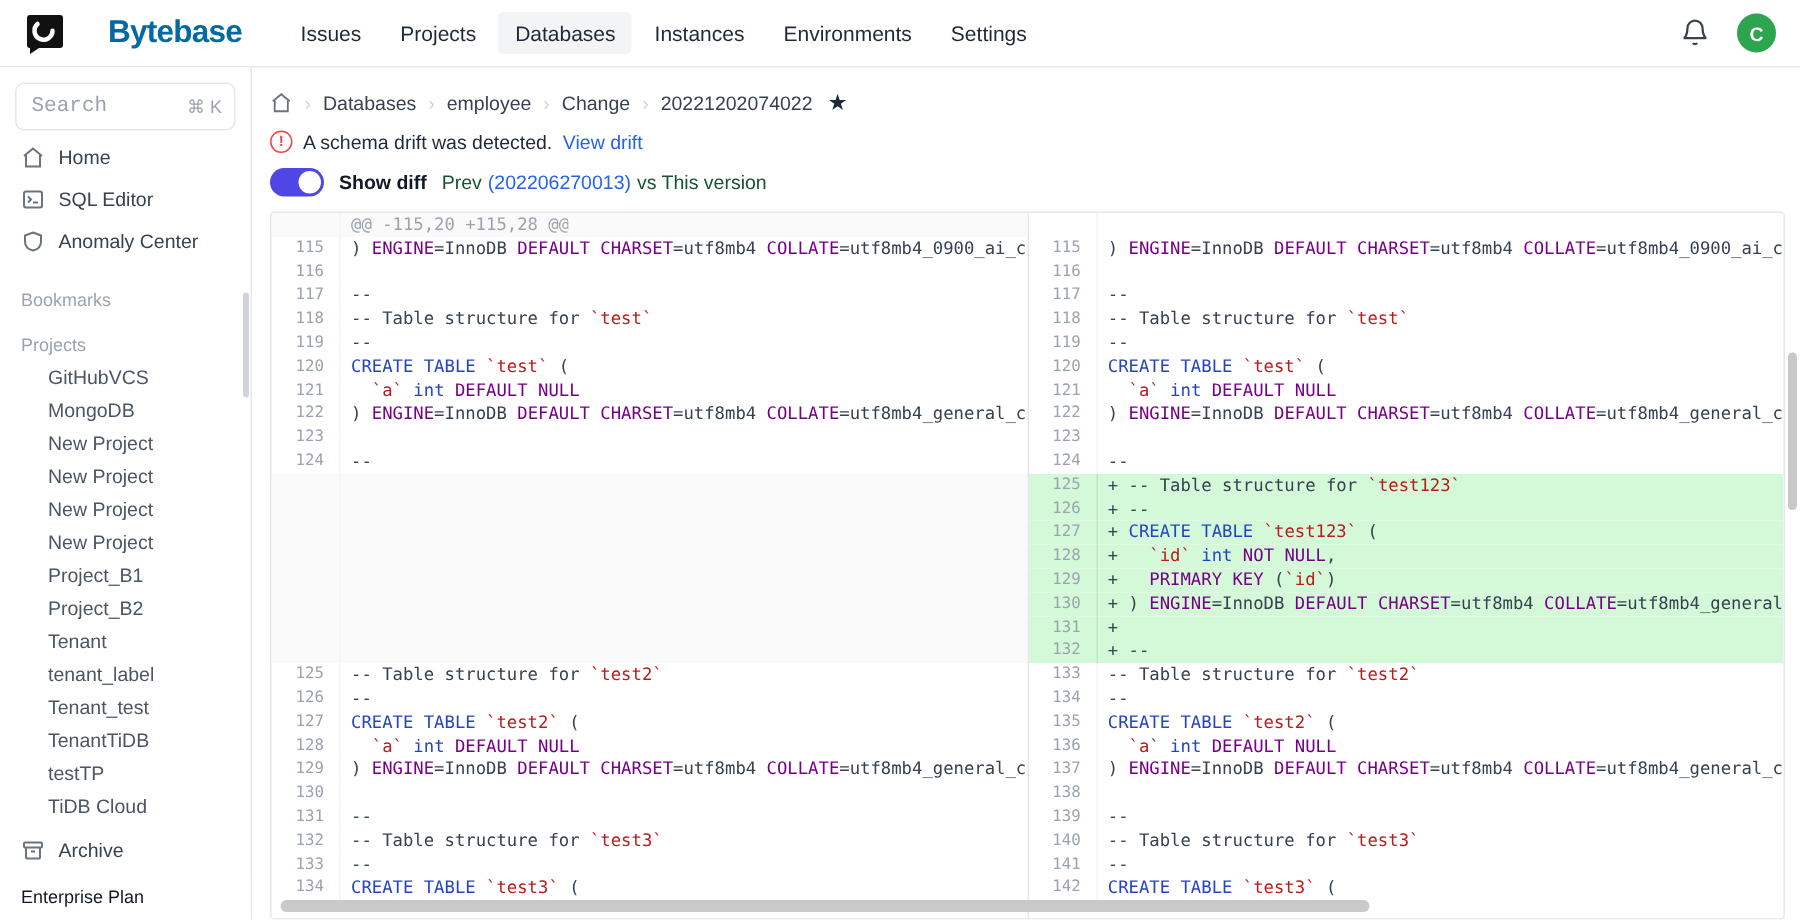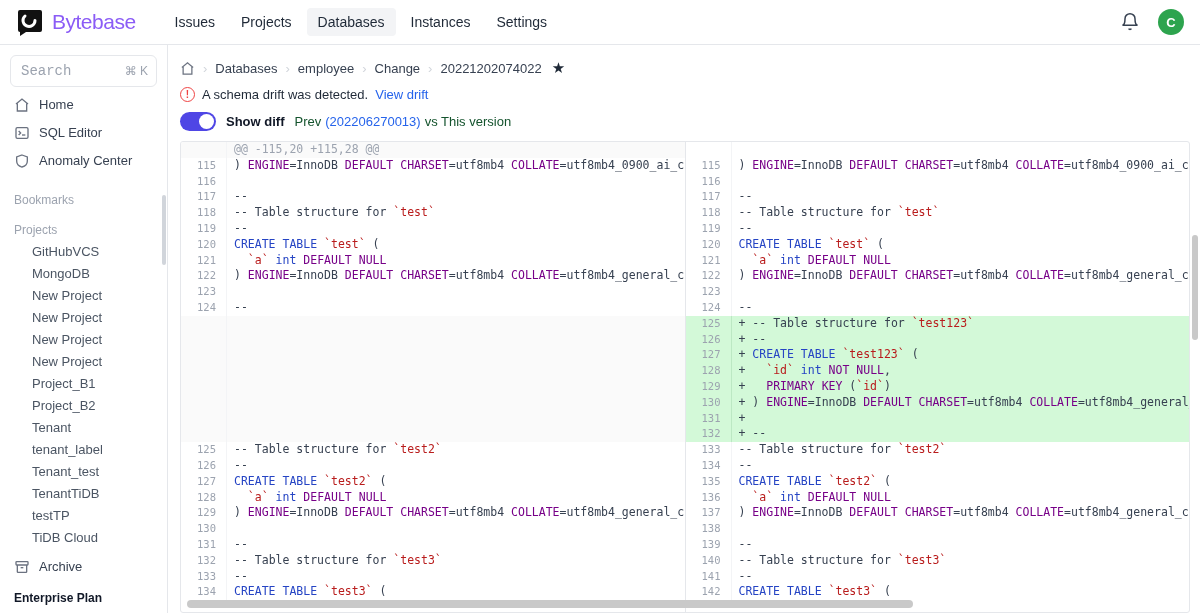--- a/index.html
+++ b/index.html
@@ -9,21 +9,21 @@
     font-family:"Liberation Sans", sans-serif; color:#1f2937;
   }
   #app { width:1200px; height:613px; position:relative; overflow:hidden; }
 
   
   .topbar {
     height:45px; border-bottom:1px solid #e5e7eb; display:flex; align-items:center;
     padding:0 16px; background:#fff;
   }
   .brand { display:flex; align-items:center; gap:8px; margin-right:28px; }
-  .brand-name { font-size:21px; font-weight:normal; letter-spacing:-0.5px; color:#8b5cf6; }
+  .brand-name { font-size:21px; font-weight:bold; letter-spacing:-0.5px; color:#0369a1;margin-left:20px; }
   .main-nav { display:flex; align-items:center; gap:4px; }
   .nav-link {
     font-size:14px; color:#1f2937; padding:6px 11px; border-radius:4px; cursor:pointer;
     text-decoration:none;
   }
   .nav-link.active { background:#f3f4f6; }
   .topbar-right { margin-left:auto; display:flex; align-items:center; gap:18px; }
   .avatar {
     width:26px; height:26px; border-radius:50%; background:#2da44e; color:#fff;
     display:flex; align-items:center; justify-content:center; font-size:13px; font-weight:bold;
@@ -54,21 +54,21 @@
   }
   .side-item svg { flex-shrink:0; }
   .side-label { font-size:12px; color:#9ca3af; padding:12px 14px 4px 14px; }
   .proj-item {
     height:22px; line-height:22px; padding-left:32px; font-size:13px; color:#4b5563;
     cursor:pointer; white-space:nowrap; overflow:hidden;
   }
   .archive-item { margin-top:10px; }
   .plan-footer {
     position:absolute; bottom:0; left:0; right:0; padding:8px 14px; background:#fff;
-    font-size:12px; font-weight:bold; color:#111827;
+    font-size:12px; font-weight:normal; color:#111827;
   }
   .side-scrollthumb {
     position:absolute; right:1px; top:150px; width:4px; height:70px;
     background:#d1d5db; border-radius:2px;
   }
 
   
   .breadcrumb { display:flex; align-items:center; gap:8px; font-size:13px; color:#374151; }
   .crumb { cursor:pointer; }
   .crumb-sep { color:#d1d5db; font-size:13px; }
@@ -135,20 +135,21 @@
         <path d="M4 2 h20 a2 2 0 0 1 2 2 v18 a2 2 0 0 1 -2 2 h-14 l-6 4 v-4 a2 2 0 0 1 -2 -2 v-18 a2 2 0 0 1 2 -2 z" fill="#111111"></path>
         <path d="M9 8 a6 6 0 1 0 10 4.5" stroke="#ffffff" stroke-width="3" fill="none" stroke-linecap="round"></path>
       </svg>
       <span class="brand-name">Bytebase</span>
     </div>
     <nav class="main-nav">
         <a class="nav-link">Issues</a>
         <a class="nav-link">Projects</a>
         <a class="nav-link active">Databases</a>
         <a class="nav-link">Instances</a>
+        <a class="nav-link">Environments</a>
         <a class="nav-link">Settings</a>
       </nav>
     <div class="topbar-right">
       <svg width="20" height="20" viewBox="0 0 24 24" fill="none" stroke="#374151" stroke-width="1.8">
         <path d="M18 8a6 6 0 0 0-12 0c0 7-3 8-3 8h18s-3-1-3-8"></path>
         <path d="M13.7 20a2 2 0 0 1-3.4 0"></path>
       </svg>
       <div class="avatar">C</div>
     </div>
   </div>

